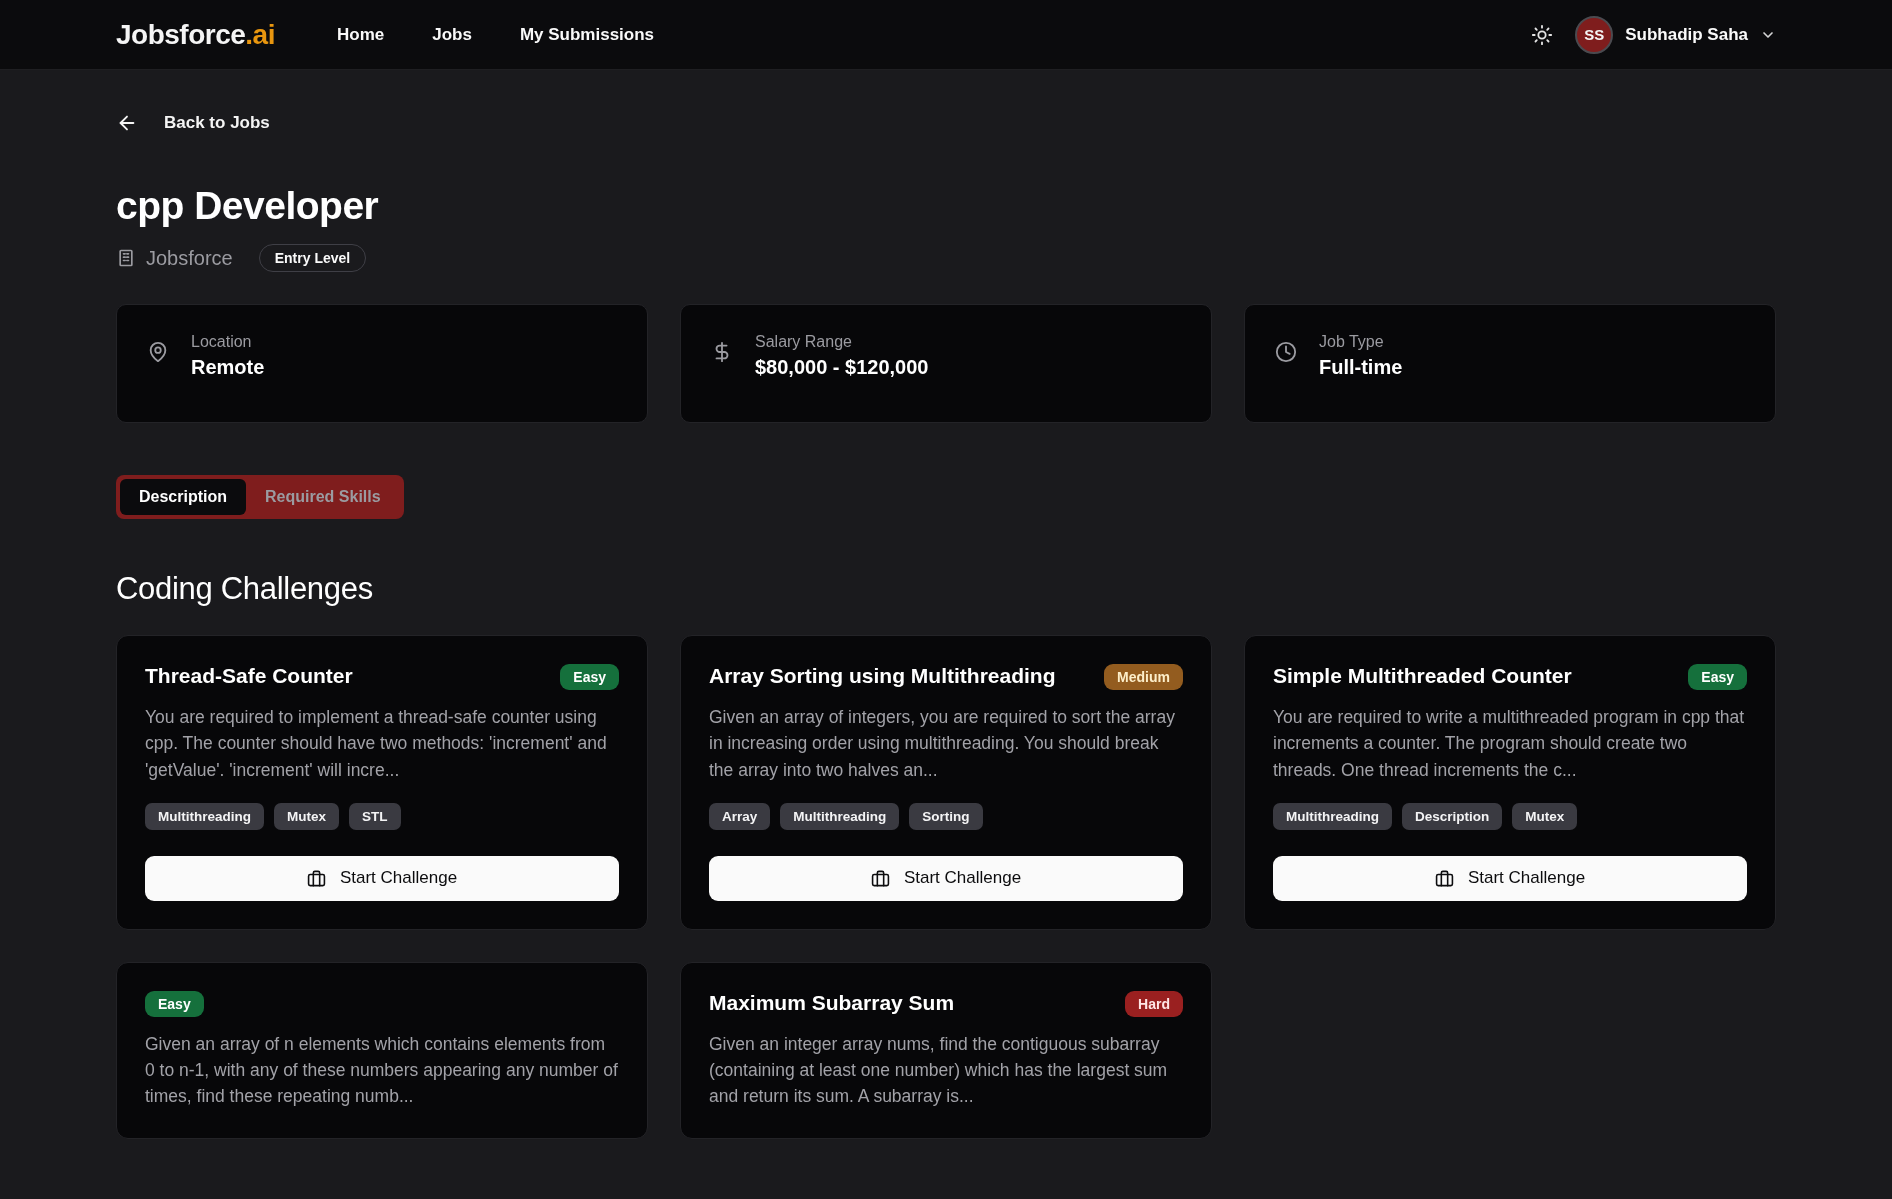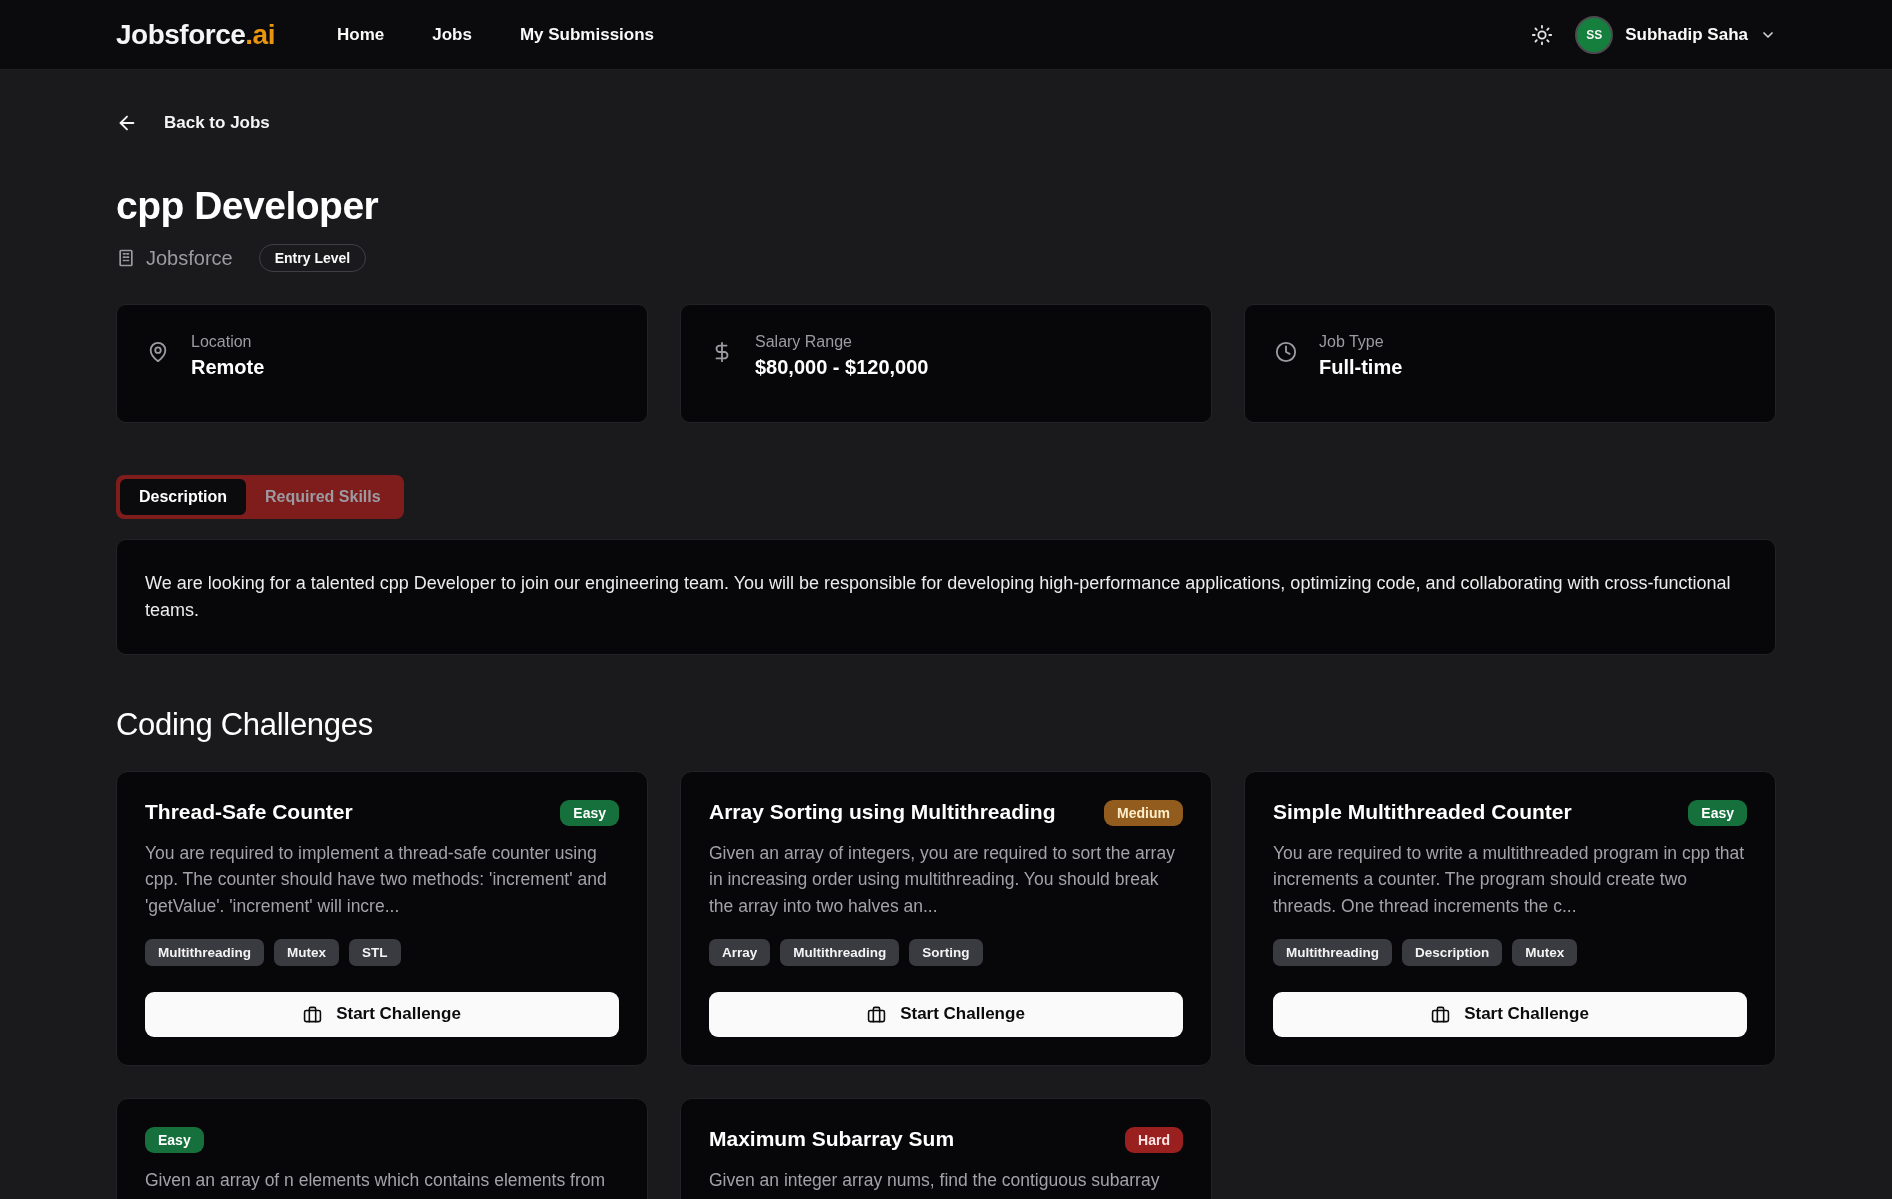--- a/index.html
+++ b/index.html
@@ -18,22 +18,22 @@
     width:1660px; margin:0 auto; display:flex; align-items:center;
   }
   .logo { font-size:28px; font-weight:bold; letter-spacing:-0.5px; cursor:pointer; }
   .logo .brand { color:#f5f5f5; }
   .logo .accent { color:#e8960f; }
   .nav-links { display:flex; gap:48px; margin-left:62px; }
   .nav-link { font-size:17px; font-weight:bold; color:#fafafa; cursor:pointer; }
   .nav-right { margin-left:auto; display:flex; align-items:center; gap:22px; }
   .icon-btn { background:none; border:none; color:#e5e5e5; cursor:pointer; display:flex; align-items:center; }
   .avatar {
-    width:38px; height:38px; border-radius:50%; background:#15803d;
-    border:2px solid #4a4a4f; color:#f5f5f5; font-size:12px; font-weight:bold;
+    width:38px; height:38px; border-radius:50%; background:#7f1d1d;
+    border:2px solid #4a4a4f; color:#f5f5f5; font-size:15px; font-weight:bold;
     display:flex; align-items:center; justify-content:center;
   }
   .user-name { font-size:17px; font-weight:bold; color:#fafafa; }
   .user-menu { display:flex; align-items:center; gap:12px; cursor:pointer; }
   .chev { color:#d4d4d4; }
 
   
   .container { width:1660px; margin:0 auto; }
 
   .back-link {
@@ -92,21 +92,21 @@
   .badge.medium { background:#935c1f; color:#fdeec9; }
   .badge.hard   { background:#9a2020; color:#ffe5e5; }
   .card-desc { margin-top:14px; font-size:17.5px; line-height:1.5; color:#a2a2a8; }
   .tag-row { margin-top:20px; display:flex; flex-wrap:wrap; gap:10px; }
   .tag {
     background:#3a3a41; color:#f4f4f5; font-size:13.5px; font-weight:bold;
     padding:6px 13px; border-radius:7px;
   }
   .start-btn {
     margin-top:26px; width:100%; height:45px; background:#fafafa; color:#0c0c0e;
-    border:none; border-radius:9px; font-family:inherit; font-size:17px; font-weight:bold;
+    border:none; border-radius:9px; font-family:inherit; font-size:17px; font-weight:normal;
     display:flex; align-items:center; justify-content:center; gap:14px; cursor:pointer;
   }
   svg { display:block; }
 </style>
 </head>
 <body>
 
 <header class="navbar">
   <div class="nav-inner">
     <div class="logo">
@@ -207,21 +207,20 @@
     </div>
   </section>
 
   
   <div class="tabs">
     <button class="tab active">Description</button>
     <button class="tab">Required Skills</button>
   </div>
 
   
-  <section class="desc-panel">We are looking for a talented cpp Developer to join our engineering team. You will be responsible for developing high-performance applications, optimizing code, and collaborating with cross-functional teams.</section>
 
   
   <h2 class="section-title">Coding Challenges</h2>
 
   <section class="challenge-grid">
 
     <article class="challenge-card">
       <div class="card-head">
         <h3 class="card-title">Thread-Safe Counter</h3>
         <span class="badge easy">Easy</span>

